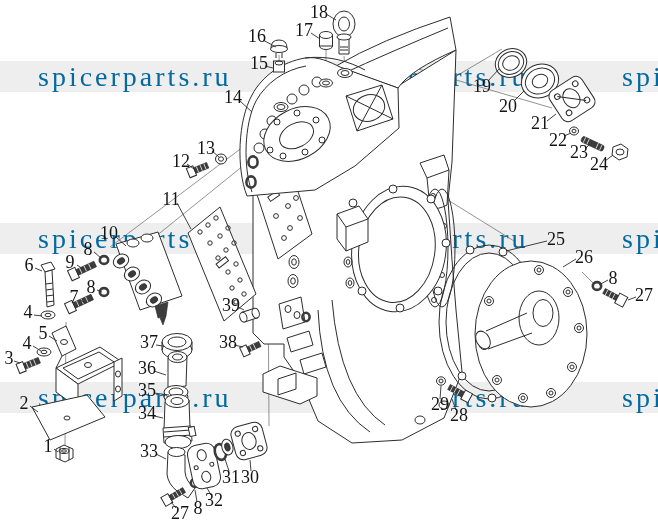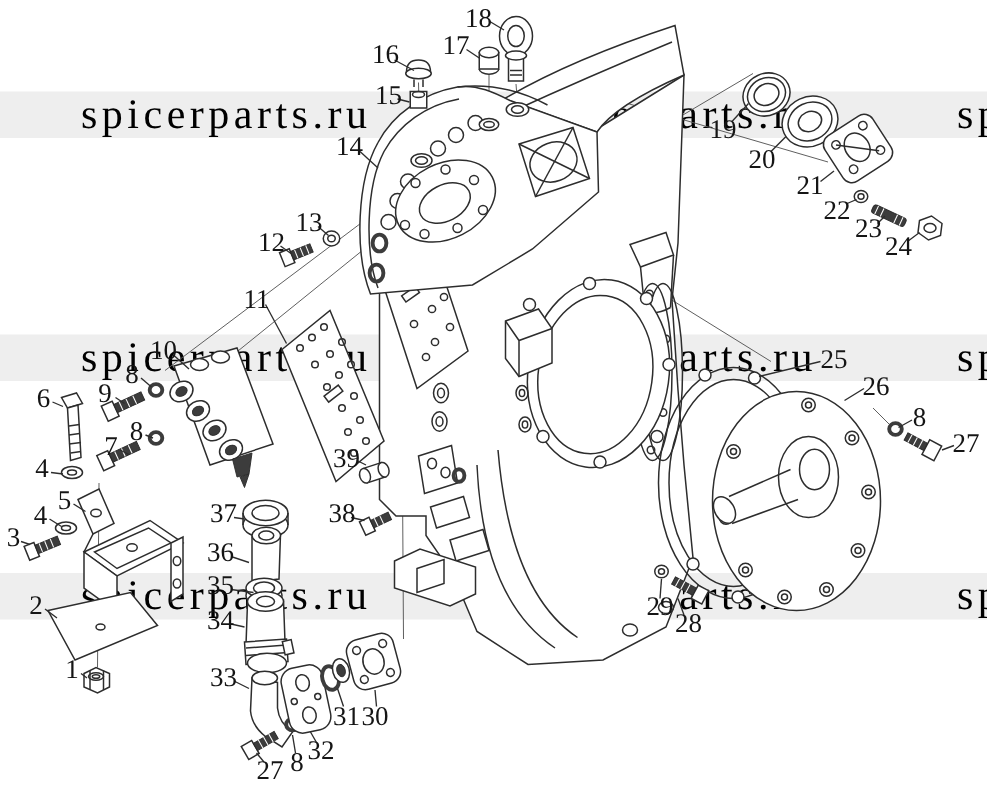--- a/index.html
+++ b/index.html
@@ -1,20 +1,20 @@
 <!DOCTYPE html>
 <html><head>
 <meta charset="utf-8">
 <style>
   html,body{margin:0;padding:0;background:#ffffff;}
   body{width:658px;height:525px;overflow:hidden;}
   .stage{position:relative;width:658px;height:525px;background:#ffffff;font-family:"Liberation Serif",serif;}
   .wm-band{position:absolute;left:0;width:658px;height:31px;background:#eeeeee;overflow:hidden;}
   .b1{top:61px}.b2{top:223px}.b3{top:382px}
-  .wm{position:absolute;top:0;line-height:31px;font-size:28px;letter-spacing:3px;color:#000000;white-space:nowrap;font-family:"Liberation Serif",serif;margin-left:16px;}
+  .wm{position:absolute;top:0;line-height:31px;font-size:28px;letter-spacing:3px;color:#0369a1;white-space:nowrap;font-family:"Liberation Serif",serif;}
   .t1{left:38px}.t2{left:335px}.t3{left:622px}
   svg{position:absolute;top:0;left:0;}
   .w{fill:#ffffff;stroke:#2d2d2d;stroke-width:1;}
   .s{fill:none;stroke:#2d2d2d;stroke-width:1;}
   .d{fill:#3c3c3c;stroke:#2a2a2a;stroke-width:.6;}
   .ring{fill:none;stroke:#3c3c3c;stroke-width:2.6;}
   .ld{stroke:#2d2d2d;stroke-width:.9;}
   .ax{stroke:#5a5a5a;stroke-width:.65;}
   .tk{stroke:#ffffff;stroke-width:.7;}
   .lbl{font-family:"Liberation Serif",serif;font-size:18px;fill:#151515;}

